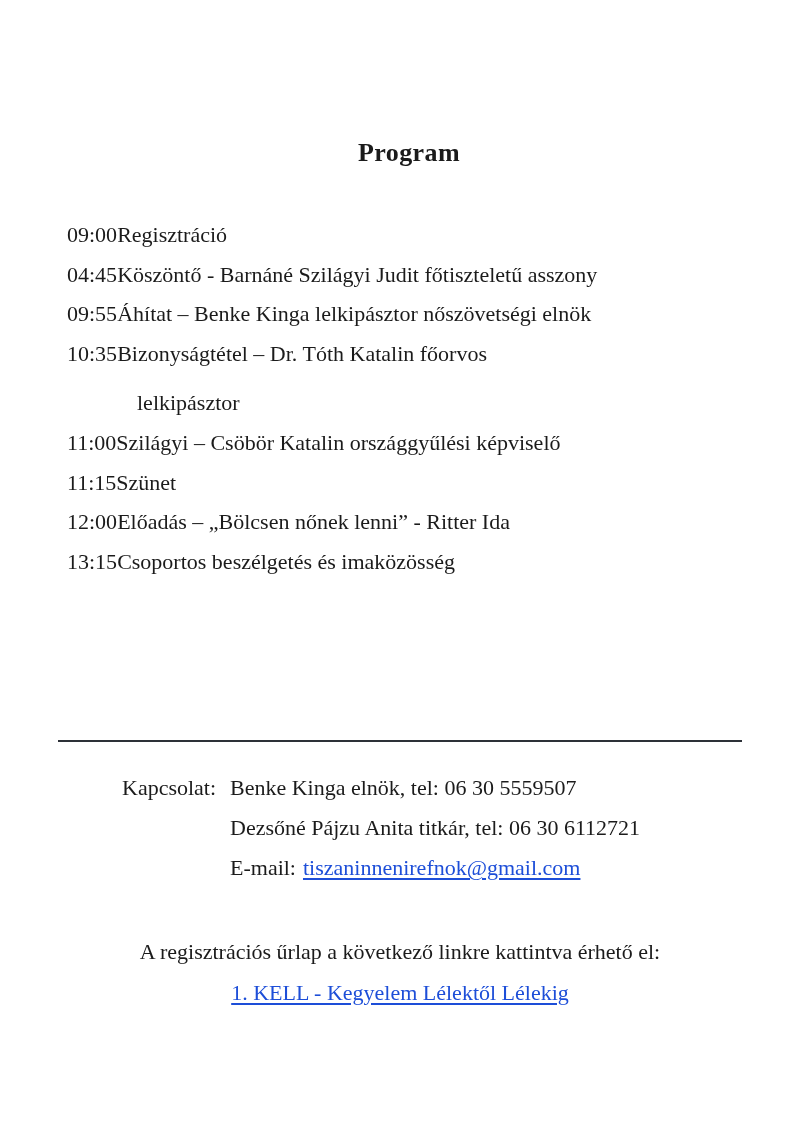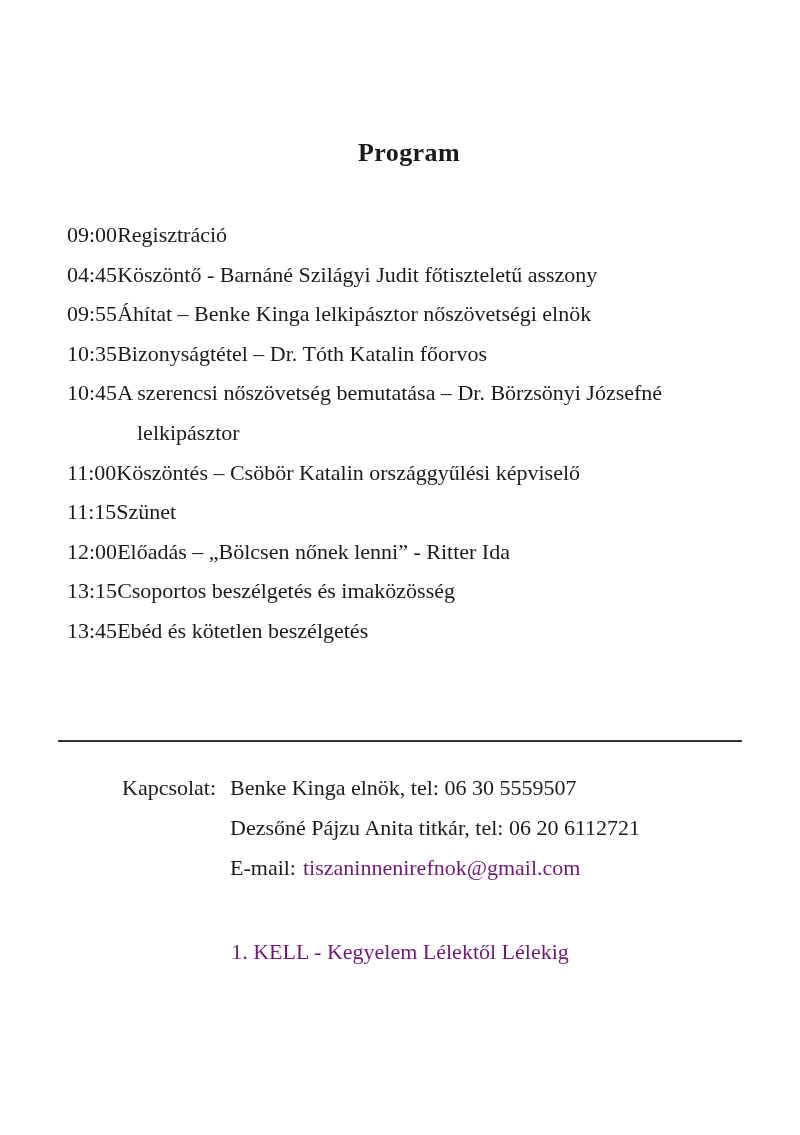--- a/index.html
+++ b/index.html
@@ -20,38 +20,39 @@
     letter-spacing: 0.4px;
   }
   .schedule {
     position: absolute;
     top: 215px; left: 67px; right: 55px;
     font-size: 22px;
     line-height: 39.6px;
     white-space: nowrap;
   }
   .sched-time { margin-right: 0; }
-  .sched-cont { padding-left: 70px; }
+  .sched-cont { padding-left: 70px; margin-top: 10px; }
   .divider {
     position: absolute;
     top: 740px; left: 58px;
     width: 684px; height: 2px;
     background: #2d3138;
   }
   .contact {
     position: absolute;
     top: 768px; left: 122px;
     font-size: 22px;
     line-height: 40px;
     white-space: nowrap;
   }
   .contact-label { display: inline-block; width: 108px; }
   .email-label { margin-right: 7px; }
   a.doc-link {
-    color: #701a75;
+    color: #1d4ed8;
+    text-decoration: underline;
     text-underline-offset: 3px;
     cursor: pointer;
   }
   .registration {
     position: absolute;
     top: 932px; left: 0; width: 800px;
     text-align: center;
     font-size: 22px;
     line-height: 40.5px;
   }
@@ -59,38 +60,37 @@
 </head>
 <body>
 
 <h1 class="doc-title">Program</h1>
 
 <div class="schedule">
   <div><span class="sched-time">09:00</span><span>Regisztráció</span></div>
   <div><span class="sched-time">04:45</span><span>Köszöntő - Barnáné Szilágyi Judit főtiszteletű asszony</span></div>
   <div><span class="sched-time">09:55</span><span>Áhítat – Benke Kinga lelkipásztor nőszövetségi elnök</span></div>
   <div><span class="sched-time">10:35</span><span>Bizonyságtétel – Dr. Tóth Katalin főorvos</span></div>
-  <div><span class="sched-time">10:45</span><span>A szerencsi nőszövetség bemutatása – Dr. Börzsönyi Józsefné</span></div>
   <div class="sched-cont">lelkipásztor</div>
-  <div><span class="sched-time">11:00</span><span>Köszöntés – Csöbör Katalin országgyűlési képviselő</span></div>
+  <div><span class="sched-time">11:00</span><span>Szilágyi – Csöbör Katalin országgyűlési képviselő</span></div>
   <div><span class="sched-time">11:15</span><span>Szünet</span></div>
   <div><span class="sched-time">12:00</span><span>Előadás – „Bölcsen nőnek lenni” - Ritter Ida</span></div>
   <div><span class="sched-time">13:15</span><span>Csoportos beszélgetés és imaközösség</span></div>
-  <div><span class="sched-time">13:45</span><span>Ebéd és kötetlen beszélgetés</span></div>
 </div>
 
 <div class="divider"></div>
 
 <div class="contact">
   <div>
     <span class="contact-label">Kapcsolat:</span><span>Benke Kinga elnök, tel: 06 30 5559507</span>
   </div>
   <div>
-    <span class="contact-label"></span><span>Dezsőné Pájzu Anita titkár, tel: 06 20 6112721</span>
+    <span class="contact-label"></span><span>Dezsőné Pájzu Anita titkár, tel: 06 30 6112721</span>
   </div>
   <div>
     <span class="contact-label"></span><span class="email-label">E-mail:</span><a class="doc-link">tiszaninnenirefnok@gmail.com</a>
   </div>
 </div>
 
 <div class="registration">
+  <div>A regisztrációs űrlap a következő linkre kattintva érhető el:</div>
   <div><a class="doc-link">1. KELL - Kegyelem Lélektől Lélekig</a></div>
 </div>
 
 </body></html>

